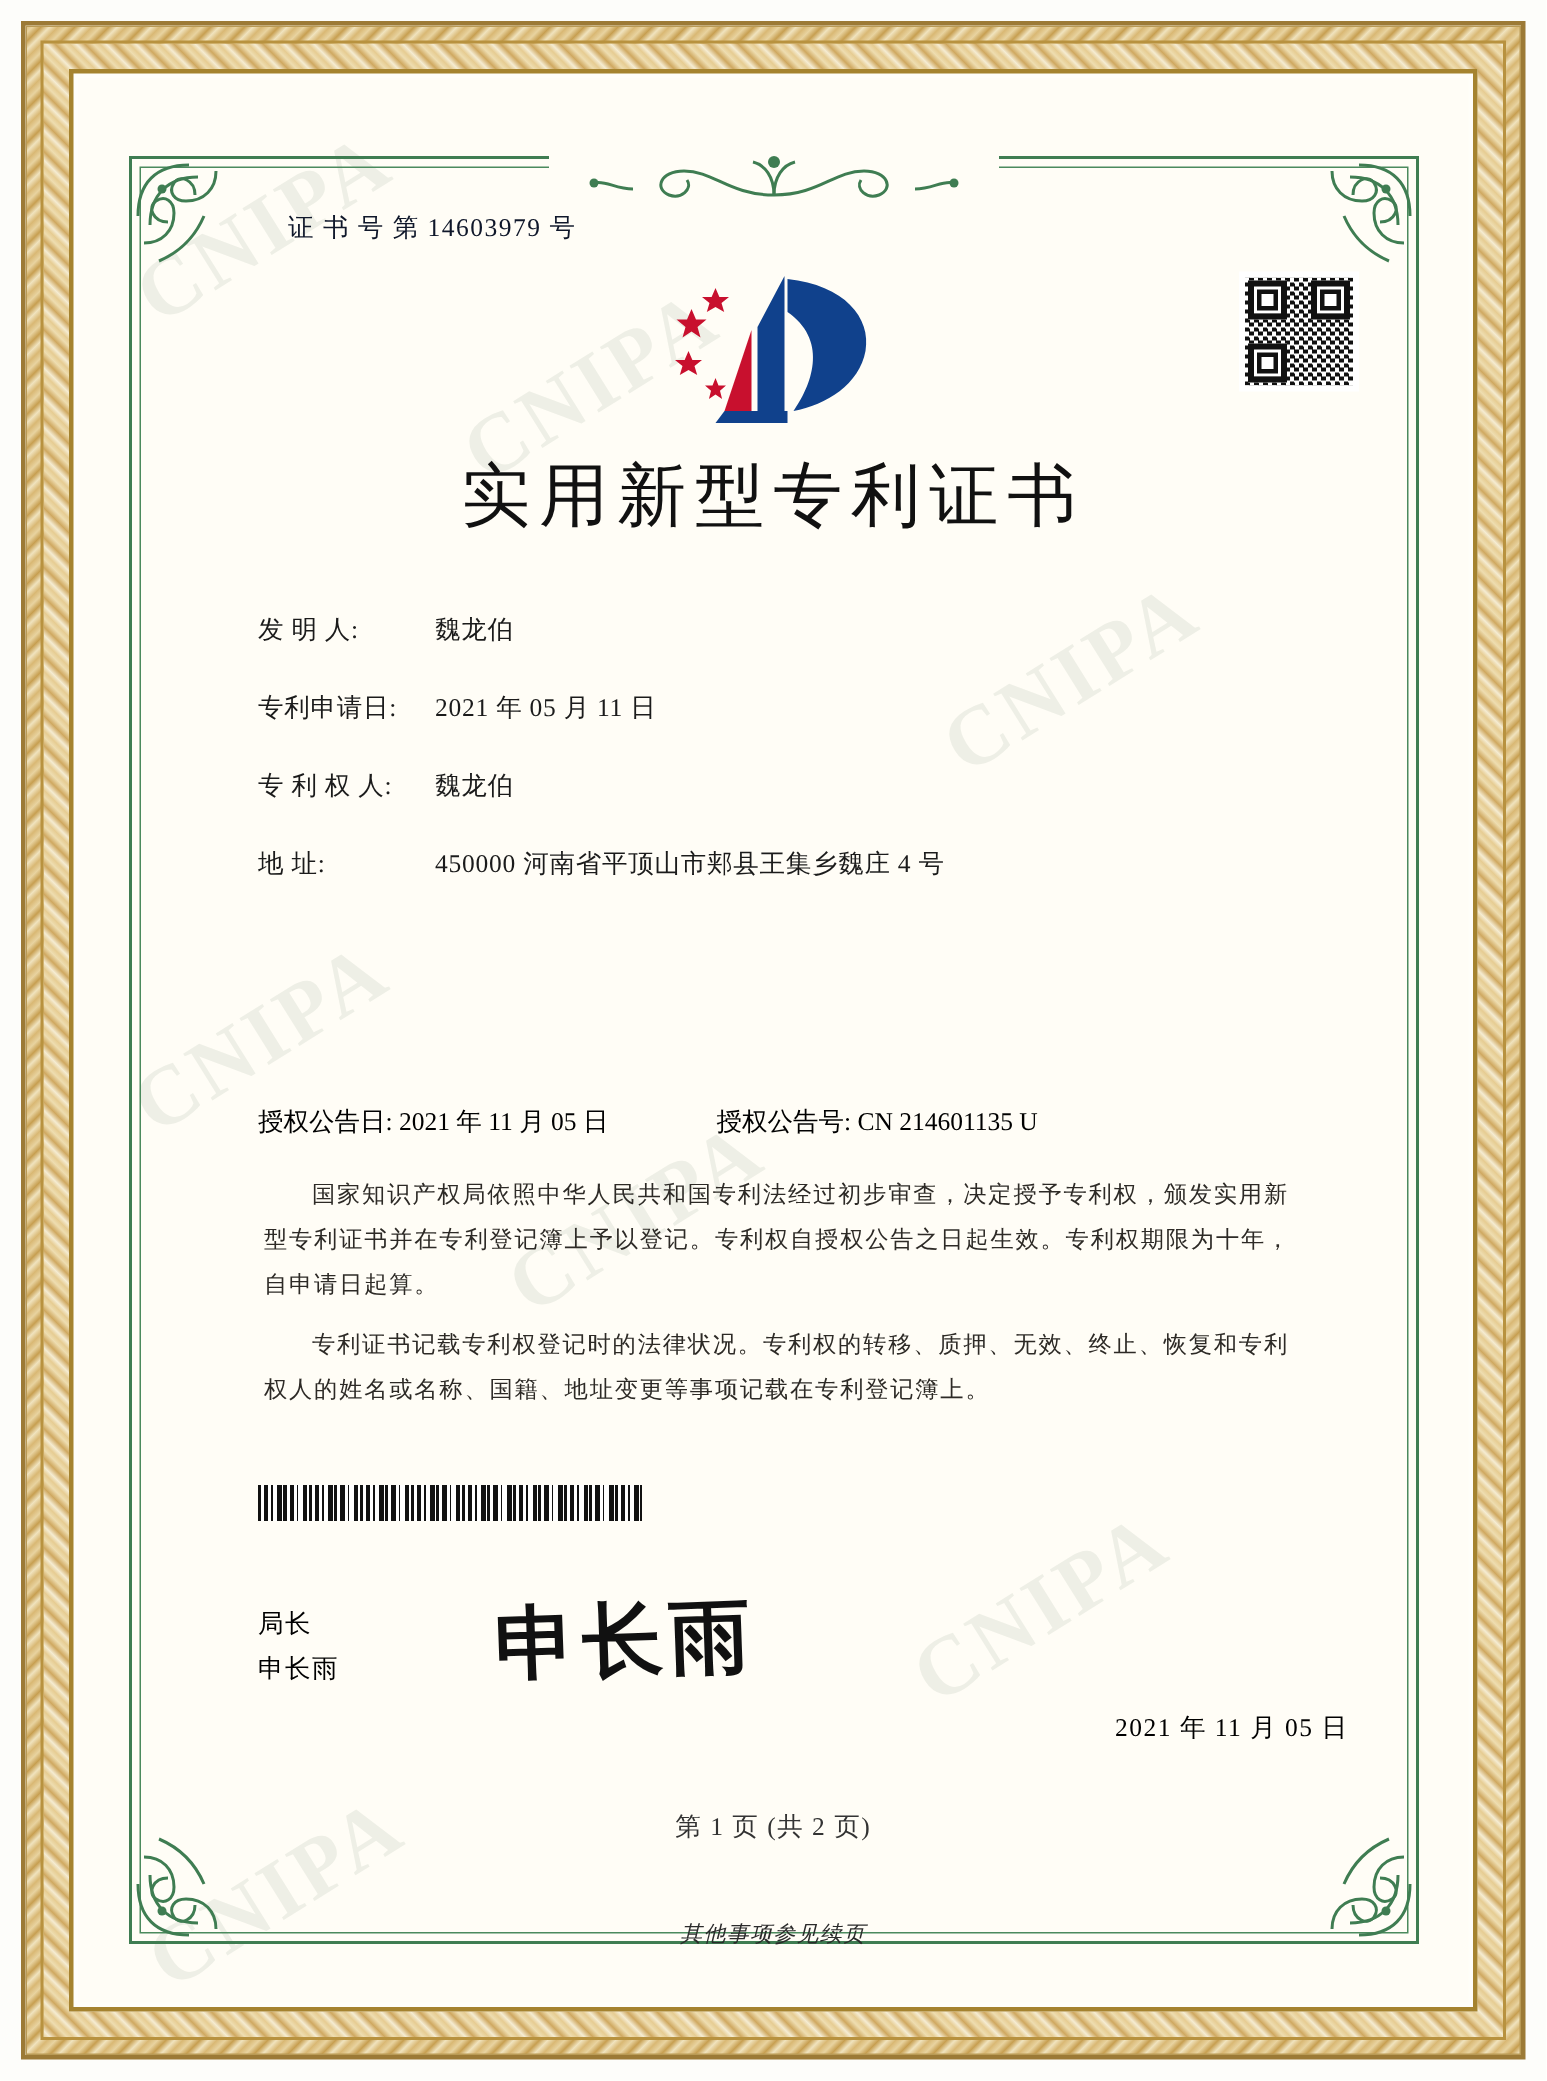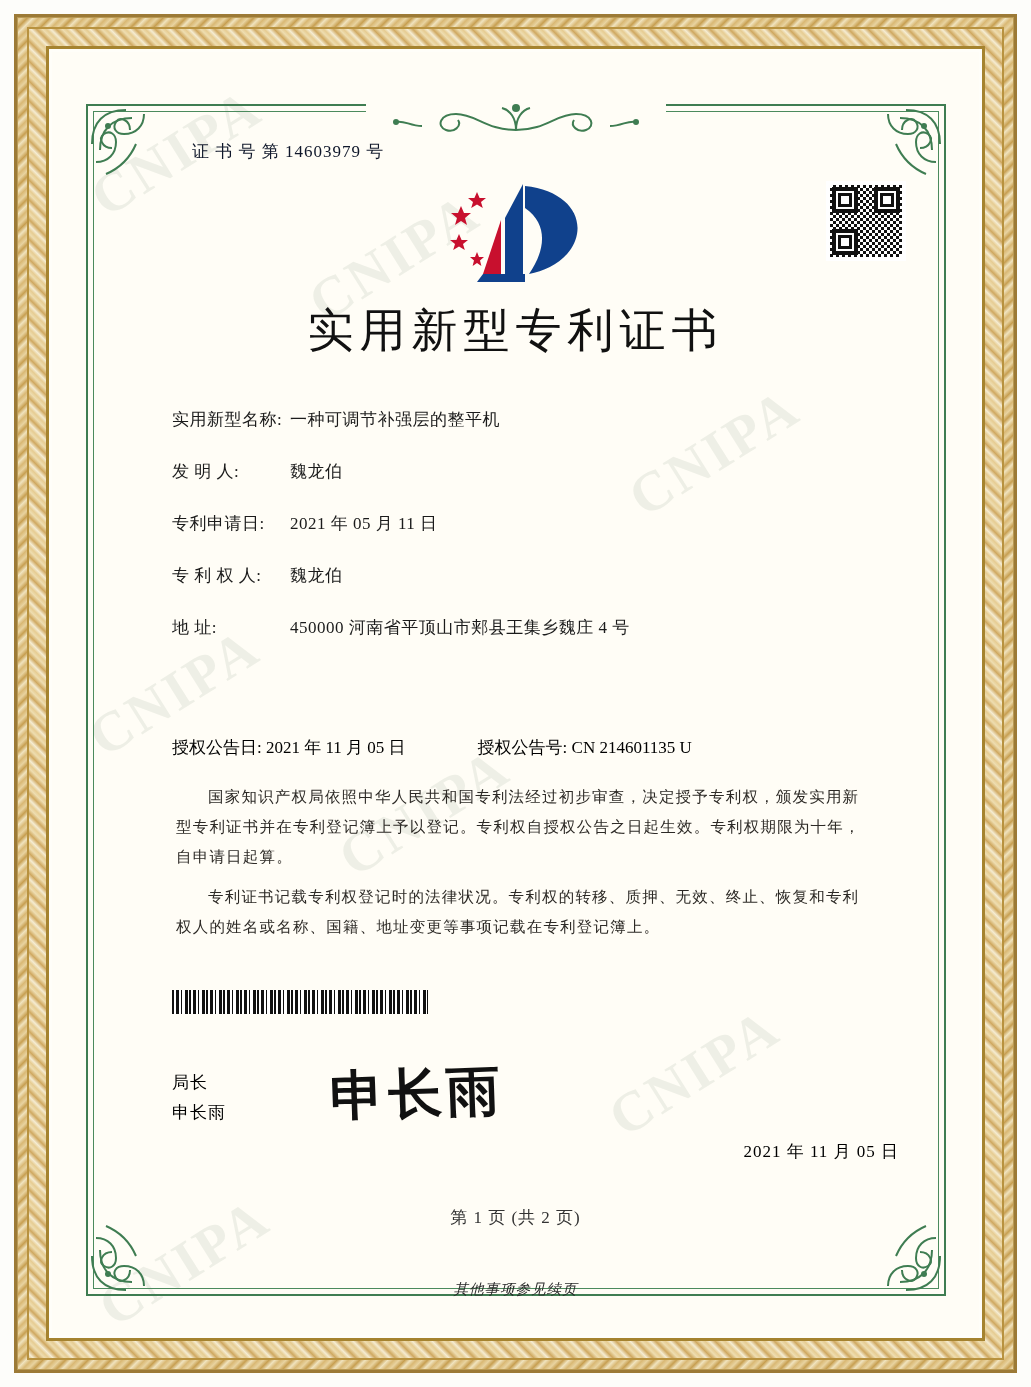--- a/index.html
+++ b/index.html
@@ -394,24 +394,20 @@
   </div>
 
   <div class="qr">
     <div class="qr-b"></div>
   </div>
 
   <div class="main-title">实用新型专利证书</div>
 
   <div class="fields">
     <div class="field-row">
-      <span class="f-label">实用新型名称:</span>
-      <span class="f-value">一种可调节补强层的整平机</span>
-    </div>
-    <div class="field-row">
       <span class="f-label">发 明 人:</span>
       <span class="f-value">魏龙伯</span>
     </div>
     <div class="field-row">
       <span class="f-label">专利申请日:</span>
       <span class="f-value">2021 年 05 月 11 日</span>
     </div>
     <div class="field-row">
       <span class="f-label">专 利 权 人:</span>
       <span class="f-value">魏龙伯</span>

